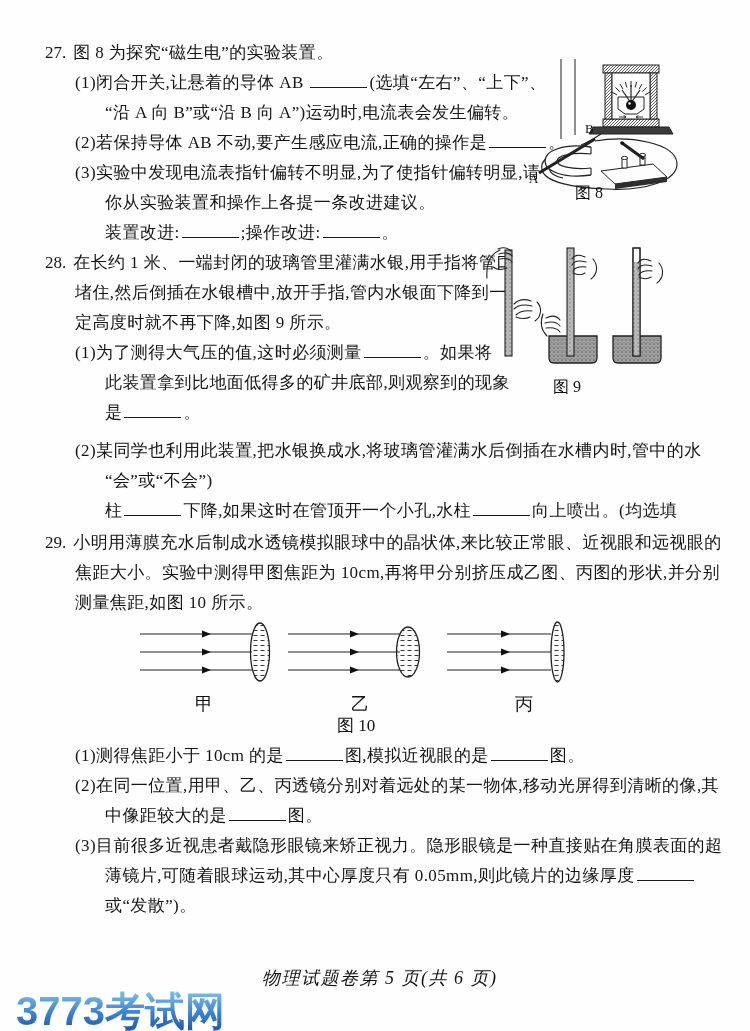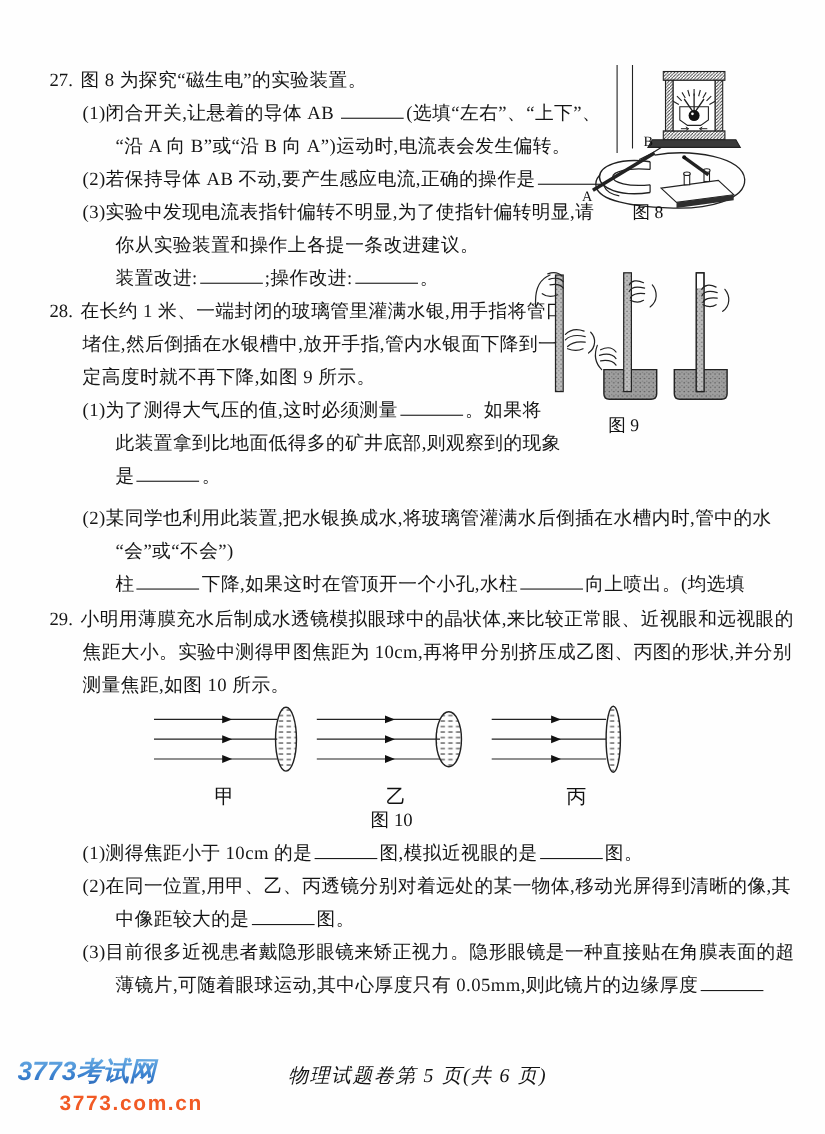--- a/index.html
+++ b/index.html
@@ -3,21 +3,21 @@
 <meta charset="utf-8">
 <style>
   * { box-sizing: border-box; margin: 0; padding: 0; }
   html,body { width: 750px; }
   body { background:#fff; }
   .page {
     position: relative; width: 750px; height: 1031px;
     background:#fefefe; color:#151515; overflow: hidden;
     font-family: "Liberation Serif", "DejaVu Serif", serif;
   }
-  .text-flow { position:absolute; left:0; top:0; width:663px; padding-top:58px; }
+  .text-flow { position:absolute; left:0; top:0; width:663px; padding-top:38px; }
   .ln { height:30px; line-height:30px; white-space:nowrap; font-size:17px; letter-spacing:0.4px; }
   .ind0 { margin-left:45px; }
   .ind1 { margin-left:75px; }
   .ind2 { margin-left:105px; }
   .qnum { margin-right:7px; letter-spacing:0; }
   .blank {
     display:inline-block; width:57px; height:14px; margin:0 2px;
     border-bottom:1.6px solid #1a1a1a; vertical-align:baseline;
   }
   .gap8 { margin-top:8px; }
@@ -27,22 +27,23 @@
   .fig8 { position:absolute; left:525px; top:55px; width:175px; height:150px; }
   .fig9 { position:absolute; left:485px; top:246px; width:185px; height:152px; }
   svg text { font-family:"Liberation Serif","DejaVu Serif",serif; fill:#111; }
   .footer-label {
     position:absolute; left:262px; top:966px;
     font-size:18px; font-style:italic; letter-spacing:1.5px; color:#141414;
   }
   .logo { position:absolute; left:16px; top:955px; width:300px; }
   .logo-title {
     font-family:"Liberation Sans","DejaVu Sans",sans-serif;
-    font-size:24px; font-weight:800; font-style:italic; line-height:40px;
+    font-size:40px; font-weight:800; line-height:40px;
     color:#2f6fc0;
+    margin-top:36px;
   }
   @supports (-webkit-background-clip: text) {
     .logo-title {
       background:linear-gradient(180deg,#7fc0ec 0%,#3b82d0 55%,#2458a8 100%);
       -webkit-background-clip:text; background-clip:text;
       -webkit-text-fill-color:transparent;
     }
   }
   .logo-domain {
     font-family:"Liberation Sans","DejaVu Sans",sans-serif;
@@ -112,20 +113,21 @@
         </g>
         <text x="264" y="113" text-anchor="middle" font-size="17">图 10</text>
       </svg>
     </div>
 
     <div class="ln ind1"><span>(1)测得焦距小于 10cm 的是</span><span class="blank"></span><span>图,模拟近视眼的是</span><span class="blank"></span><span>图。</span></div>
     <div class="ln ind1"><span>(2)在同一位置,用甲、乙、丙透镜分别对着远处的某一物体,移动光屏得到清晰的像,其</span></div>
     <div class="ln ind2"><span>中像距较大的是</span><span class="blank"></span><span>图。</span></div>
     <div class="ln ind1"><span>(3)目前很多近视患者戴隐形眼镜来矫正视力。隐形眼镜是一种直接贴在角膜表面的超</span></div>
     <div class="ln ind2"><span>薄镜片,可随着眼球运动,其中心厚度只有 0.05mm,则此镜片的边缘厚度</span><span class="blank"></span></div>
+    <div class="ln ind2"><span>或“发散”)。</span></div>
   </div>
 
   <div class="fig8">
     <svg width="175" height="150" viewBox="0 0 175 150">
       <defs>
         <pattern id="hatch" width="3" height="3" patternUnits="userSpaceOnUse">
           <rect width="3" height="3" fill="#fff"></rect>
           <path d="M0,3 L3,0" stroke="#333" stroke-width="0.8"></path>
         </pattern>
       </defs>

